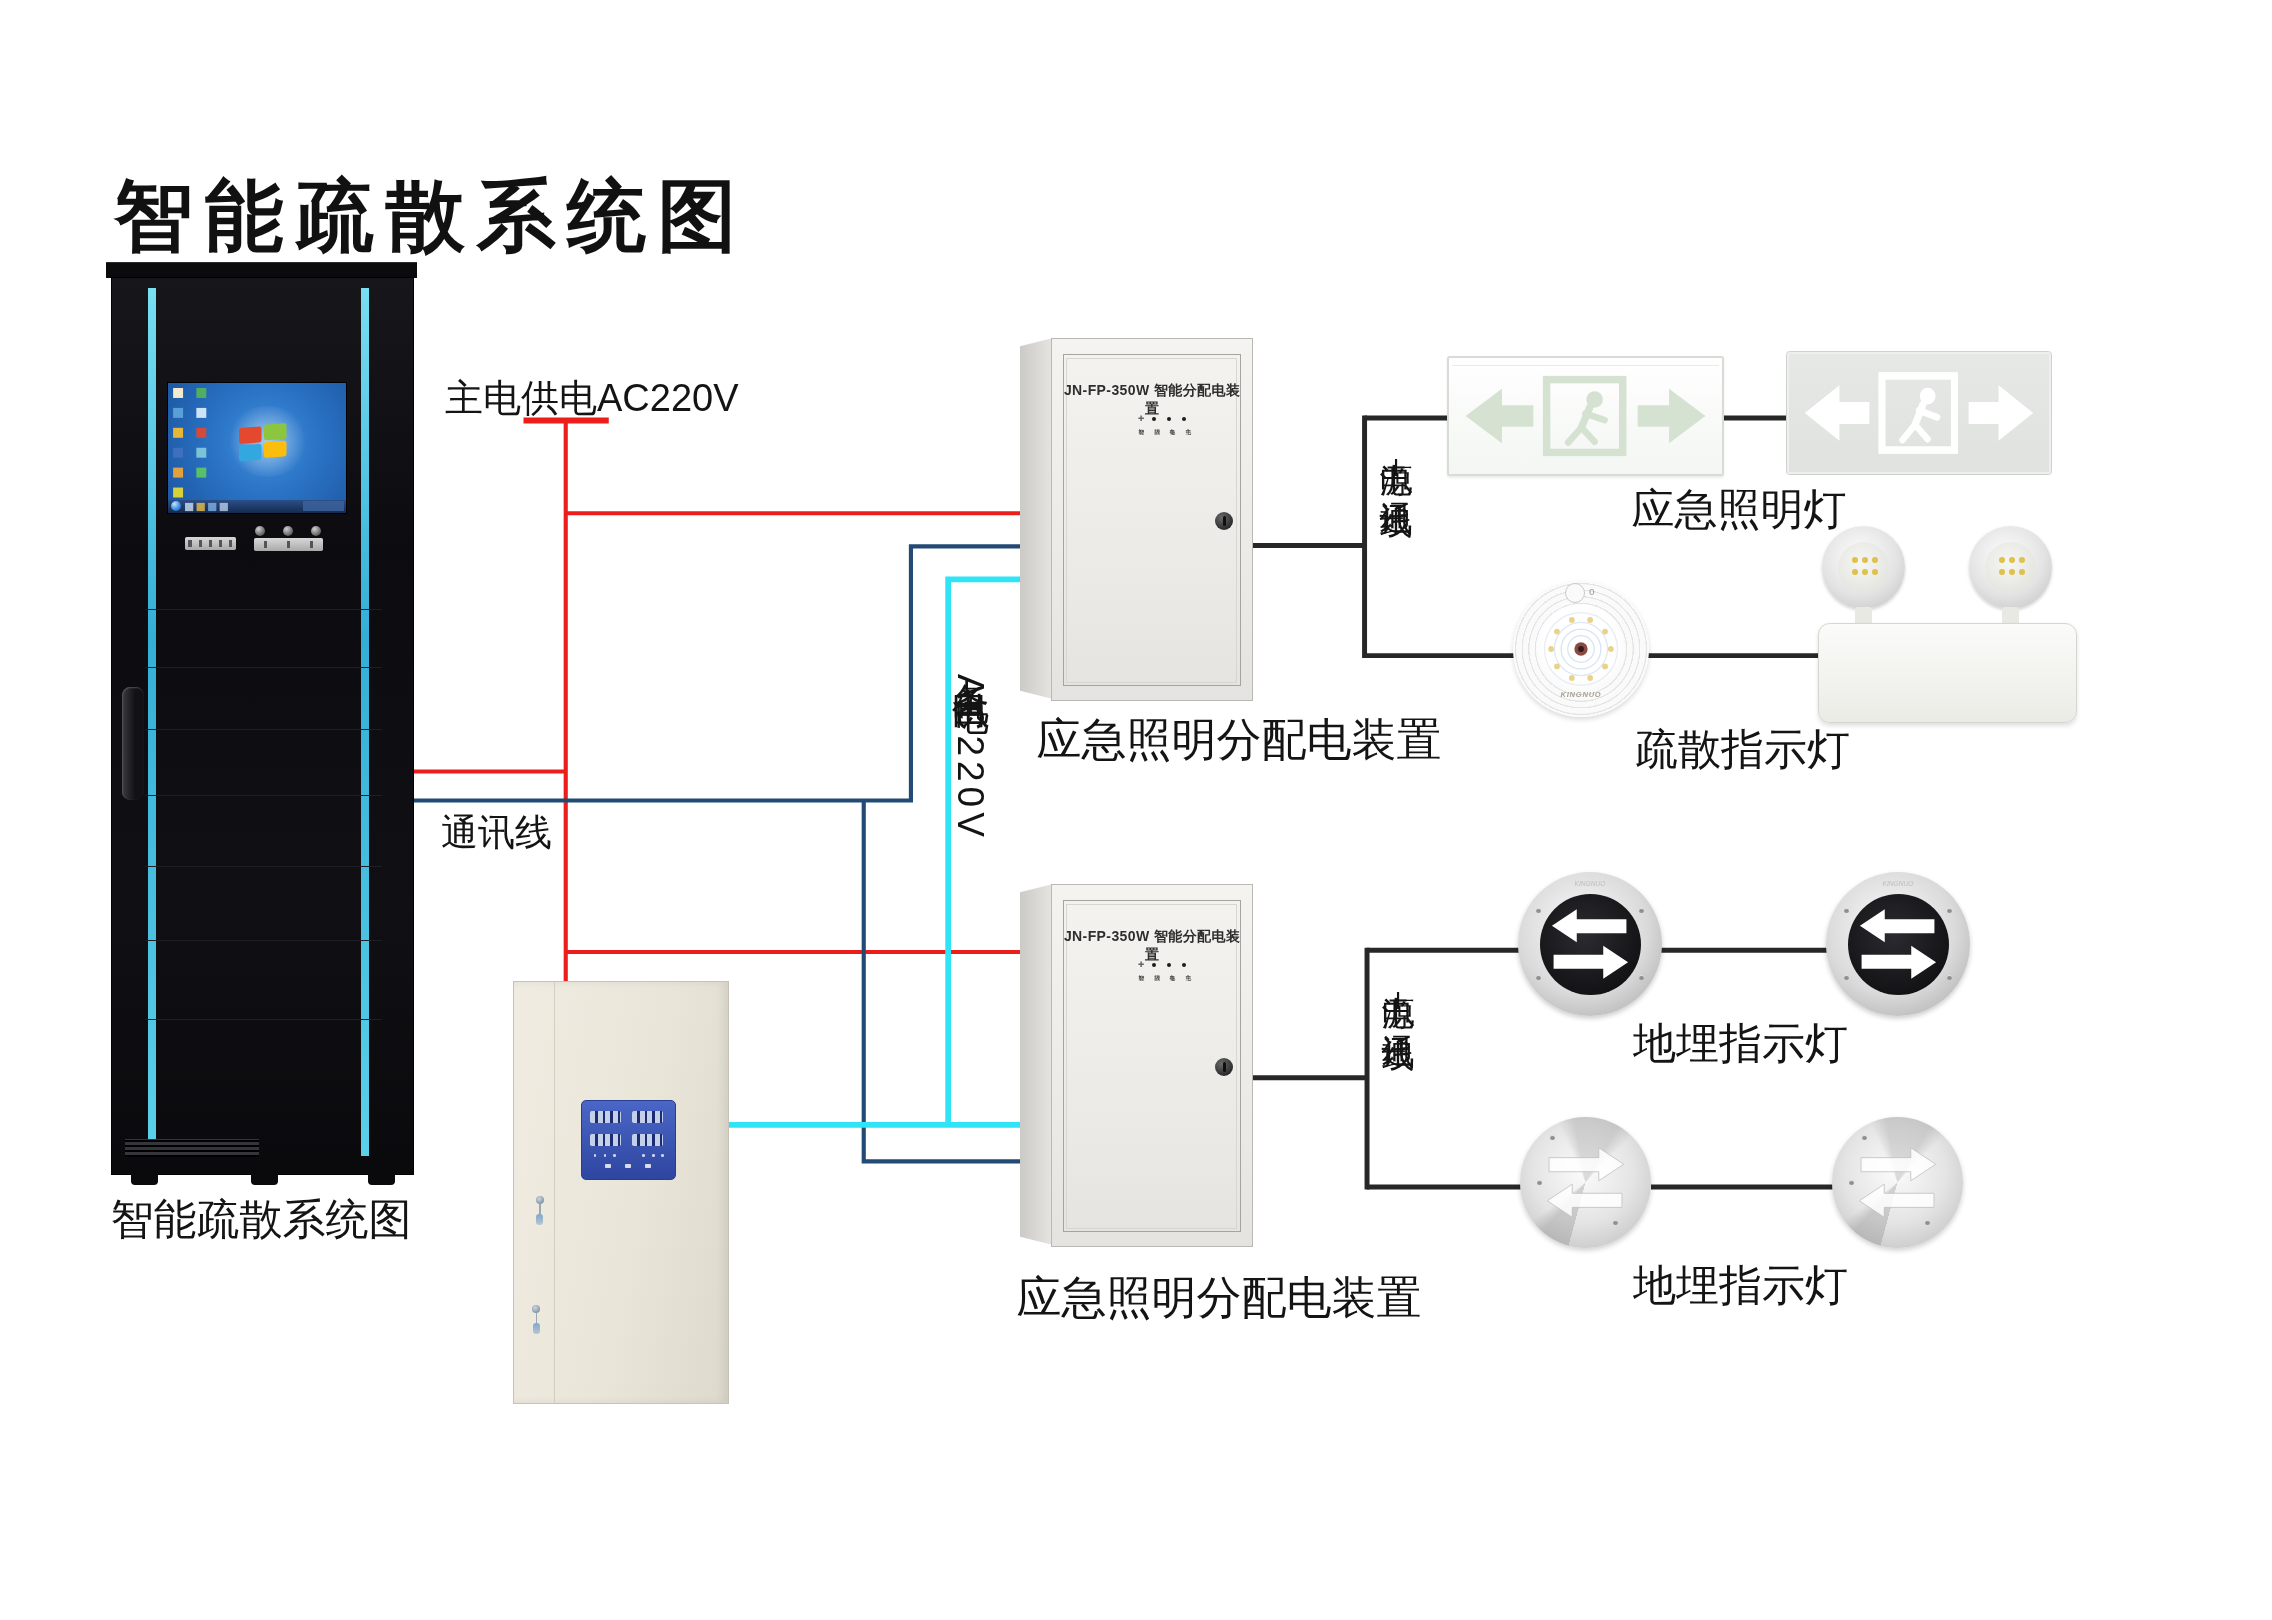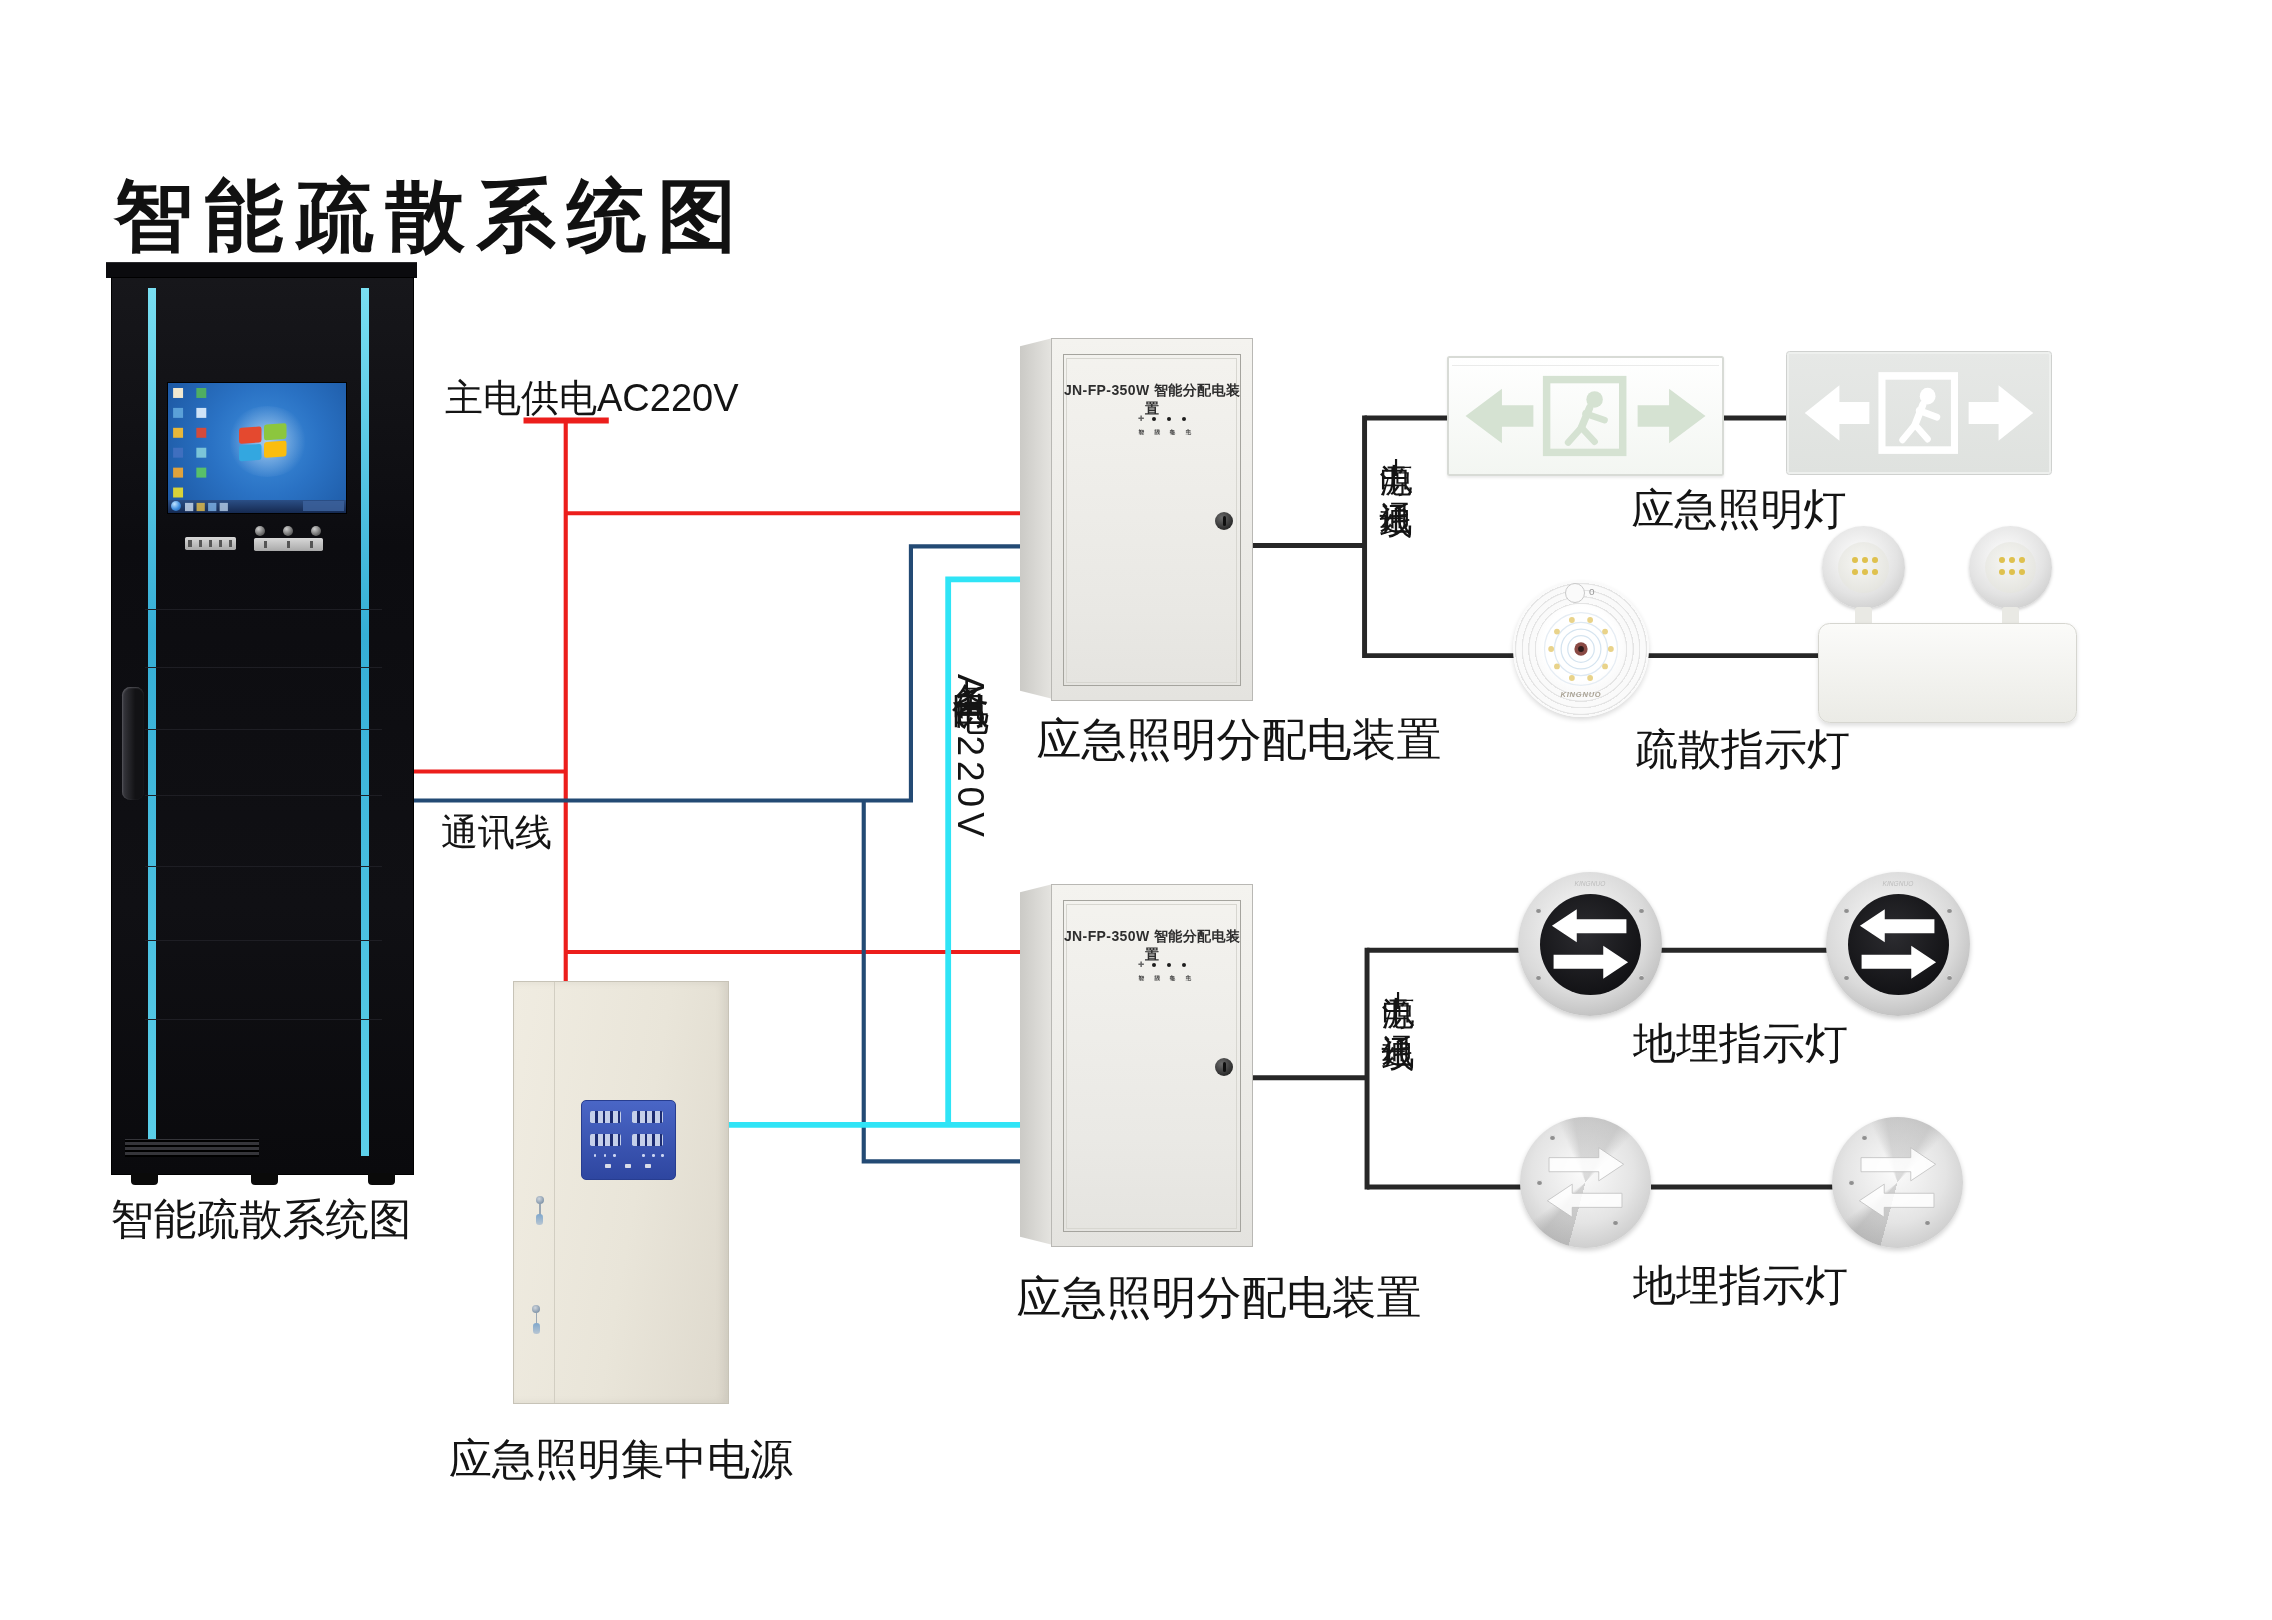--- a/index.html
+++ b/index.html
@@ -253,21 +253,20 @@
         <div class="pbtn" style="left:43px;top:63px;"></div>
       <div class="pbtn" style="left:63px;top:63px;"></div>
     </div>
     <div class="keyhole" style="left:21.5px;top:214px;"></div>
     <div class="keystem" style="left:25px;top:222px;"></div>
     <div class="keyhead" style="left:22.4px;top:232px;"></div>
     <div class="keyhole" style="left:18px;top:323px;"></div>
     <div class="keystem" style="left:21.5px;top:331px;"></div>
     <div class="keyhead" style="left:19px;top:341px;"></div>
   </div>
-  <div class="lbl" style="left:443px;top:1431px;width:356px;font-size:43px;">应急照明集中电源</div>
 
   <div class="dbox" style="left:1020px;top:338px;">
     <div class="side"></div>
     <div class="front">
       <div class="door">
           <i></i>
         </div>
       <div class="ptitle">JN-FP-350W 智能分配电装置</div>
       <div class="screw">✚</div>
       <div class="led" style="left:100px;"></div>

